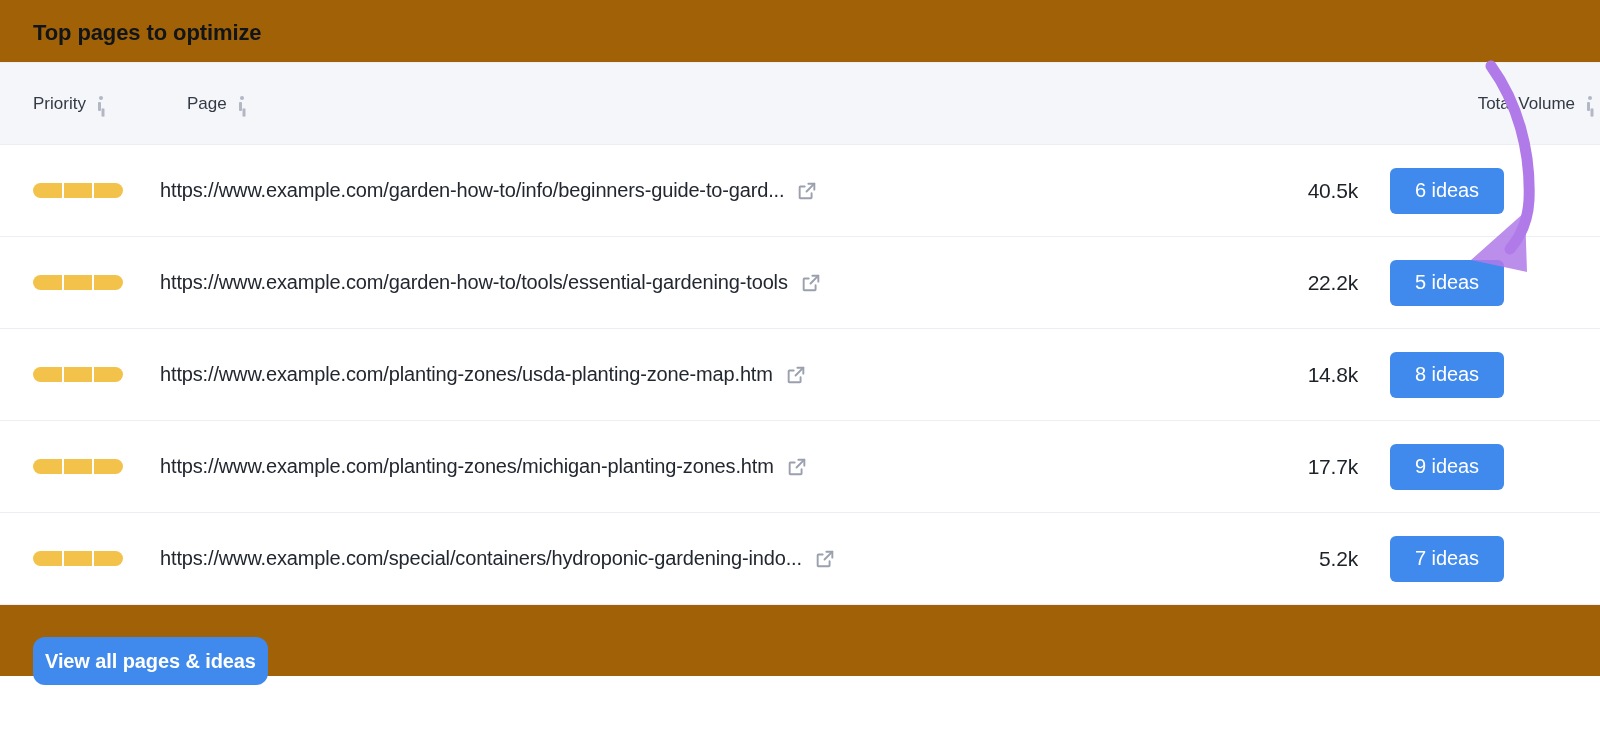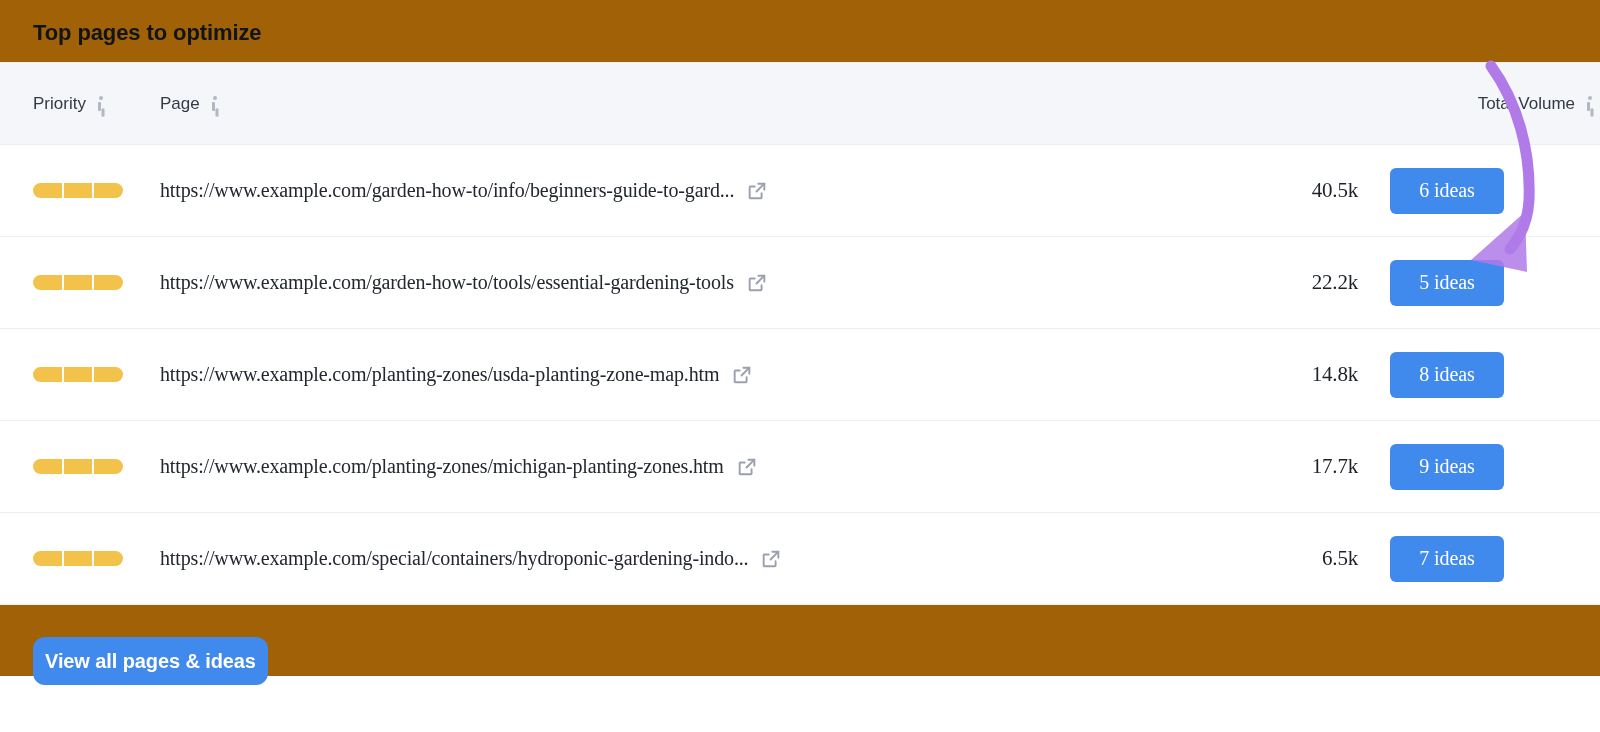--- a/index.html
+++ b/index.html
@@ -41,20 +41,21 @@
     width: 100%;
     border-top: 1px solid #eceef3;
   }
 
   .thead {
     display: flex;
     align-items: center;
     background: #f5f6fa;
     height: 82px;
     border-bottom: 1px solid #eceef3;
+    gap: 27px;
   }
 
   .th {
     display: flex;
     align-items: center;
     font-size: 17px;
     color: #343a45;
     font-weight: 400;
   }
 
@@ -95,21 +96,20 @@
 
   
   .tbody { width: 100%; }
 
   .row {
     display: flex;
     align-items: center;
     height: 92px;
     border-bottom: 1px solid #eceef3;
     background: #ffffff;
-    font-family: Liberation Serif, serif;
   }
 
   .cell { display: flex; align-items: center; }
 
   .cell-priority { width: 148px; padding-left: 33px; }
   .cell-page     { flex: 1 1 auto; padding-left: 12px; min-width: 0; }
   .cell-volume   { width: 180px; justify-content: flex-end; padding-right: 2px; }
   .cell-ideas    { width: 240px; padding-left: 30px; }
 
   
@@ -345,21 +345,21 @@
           <span class="page-url">https://www.example.com/special/containers/hydroponic-gardening-indo...</span>
           <span class="ext-link-icon">
             <svg width="22" height="22" viewBox="0 0 24 24" fill="none" stroke="currentColor" stroke-width="2.1" stroke-linecap="round" stroke-linejoin="round">
               <path d="M13.5 4H20V10.5"></path>
               <path d="M20 4L11.5 12.5"></path>
               <path d="M17 14.5V19.2A0.8 0.8 0 0 1 16.2 20H4.8A0.8 0.8 0 0 1 4 19.2V7.8A0.8 0.8 0 0 1 4.8 7H9.5"></path>
             </svg>
           </span>
         </div>
         <div class="cell cell-volume">
-          <span class="volume">6.5k</span>
+          <span class="volume">5.2k</span>
         </div>
         <div class="cell cell-ideas">
           <span class="badge">7 ideas</span>
         </div>
       </div>
 
     </div>
   </div>
 
   <div class="footer">

